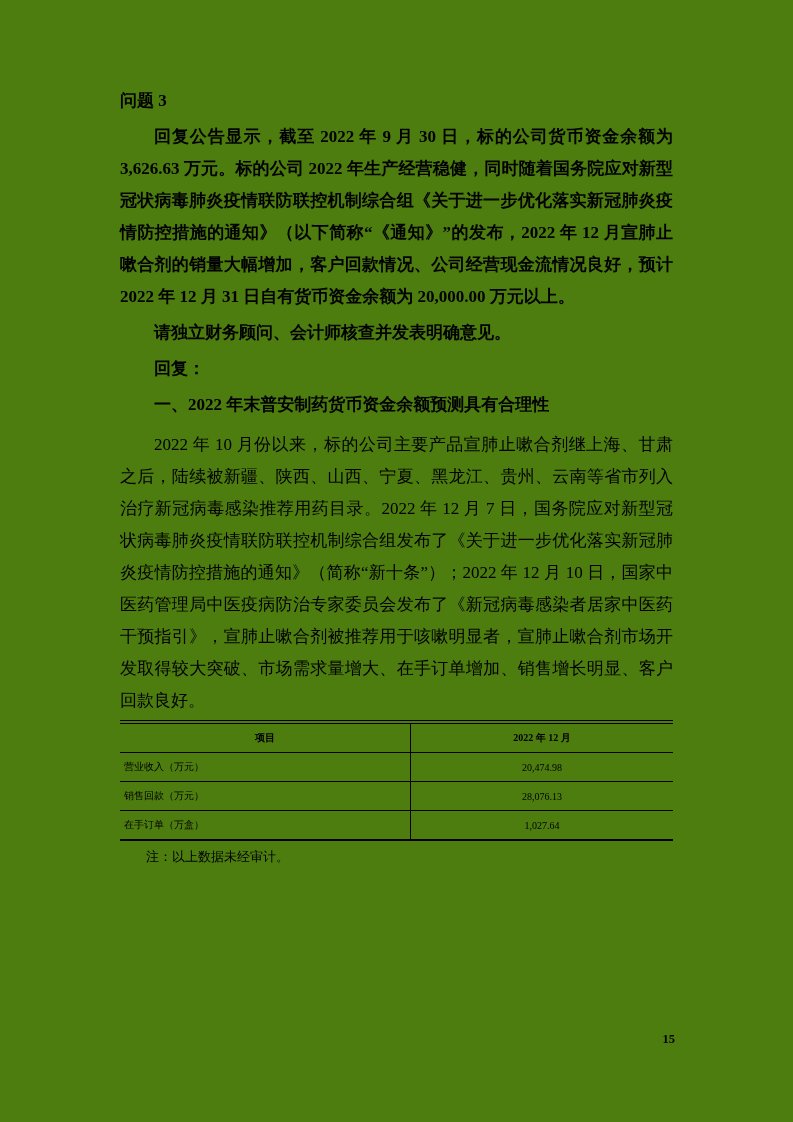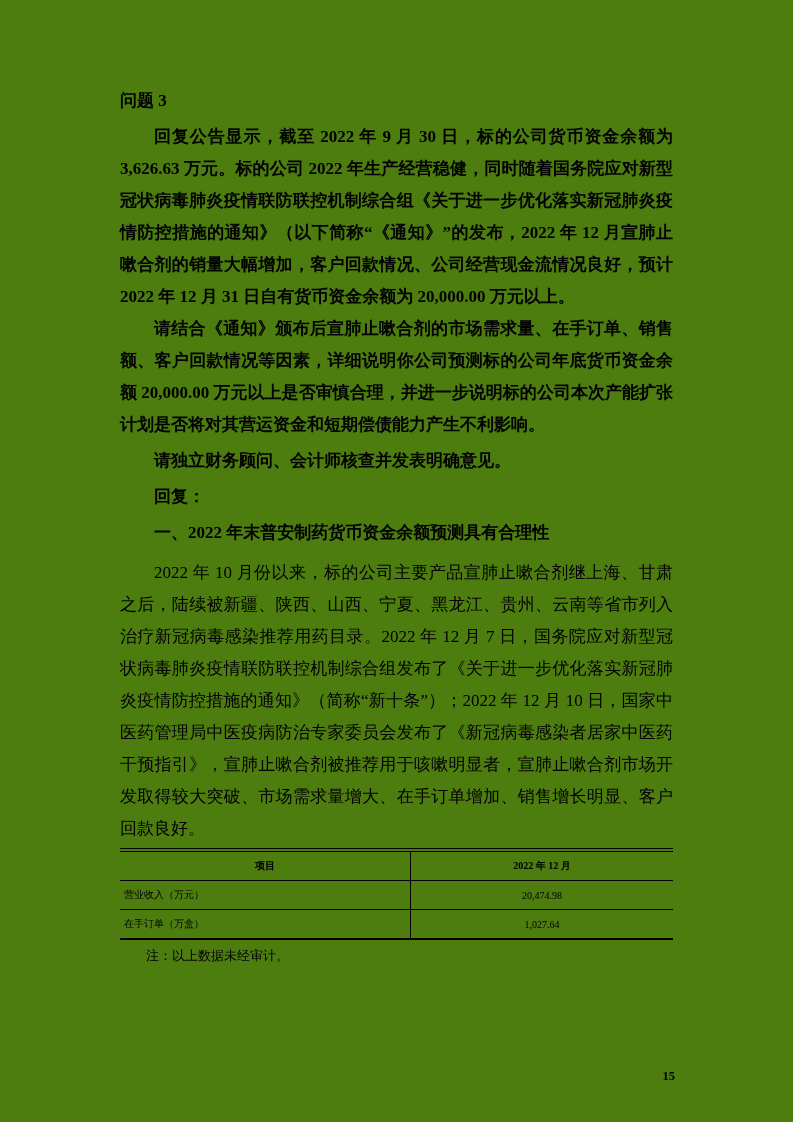--- a/index.html
+++ b/index.html
@@ -68,36 +68,35 @@
   .note {
     margin: 6px 0 0 0;
     font-size: 13px;
     line-height: 20px;
     text-indent: 2em;
     text-align: left;
   }
   .page-number {
     position: absolute;
     right: 118px;
-    top: 1069px;
+    top: 1032px;
     font-size: 12.5px;
     font-weight: bold;
   }
 </style>
 </head>
 <body>
 
 <div class="page">
   <div class="content">
 
     <p class="q-title">问题 3</p>
 
     <p class="para bold indent mt12">回复公告显示，截至 2022 年 9 月 30 日，标的公司货币资金余额为 3,626.63 万元。标的公司 2022 年生产经营稳健，同时随着国务院应对新型冠状病毒肺炎疫情联防联控机制综合组《关于进一步优化落实新冠肺炎疫情防控措施的通知》（以下简称“《通知》”的发布，2022 年 12 月宣肺止嗽合剂的销量大幅增加，客户回款情况、公司经营现金流情况良好，预计 2022 年 12 月 31 日自有货币资金余额为 20,000.00 万元以上。</p>
 
-    <p class="para bold indent">请结合《通知》颁布后宣肺止嗽合剂的市场需求量、在手订单、销售额、客户回款情况等因素，详细说明你公司预测标的公司年底货币资金余额 20,000.00 万元以上是否审慎合理，并进一步说明标的公司本次产能扩张计划是否将对其营运资金和短期偿债能力产生不利影响。</p>
 
     <p class="para bold indent mt12">请独立财务顾问、会计师核查并发表明确意见。</p>
 
     <p class="para bold indent mt12">回复：</p>
 
     <p class="para bold indent mt12">一、2022 年末普安制药货币资金余额预测具有合理性</p>
 
     <p class="para indent mt8">2022 年 10 月份以来，标的公司主要产品宣肺止嗽合剂继上海、甘肃之后，陆续被新疆、陕西、山西、宁夏、黑龙江、贵州、云南等省市列入治疗新冠病毒感染推荐用药目录。2022 年 12 月 7 日，国务院应对新型冠状病毒肺炎疫情联防联控机制综合组发布了《关于进一步优化落实新冠肺炎疫情防控措施的通知》（简称“新十条”）；2022 年 12 月 10 日，国家中医药管理局中医疫病防治专家委员会发布了《新冠病毒感染者居家中医药干预指引》，宣肺止嗽合剂被推荐用于咳嗽明显者，宣肺止嗽合剂市场开发取得较大突破、市场需求量增大、在手订单增加、销售增长明显、客户回款良好。</p>
 
 
@@ -108,20 +107,24 @@
             <th class="col-item">项目</th>
             <th class="col-value">2022 年 12 月</th>
           </tr>
         </thead>
         <tbody>
           <tr>
             <td class="col-item">营业收入（万元）</td>
             <td class="col-value">20,474.98</td>
           </tr>
           <tr>
+            <td class="col-item">销售回款（万元）</td>
+            <td class="col-value">28,076.13</td>
+          </tr>
+          <tr>
             <td class="col-item">在手订单（万盒）</td>
             <td class="col-value">1,027.64</td>
           </tr>
         </tbody>
       </table>
     </div>
 
     <p class="note">注：以上数据未经审计。</p>
 
   </div>

